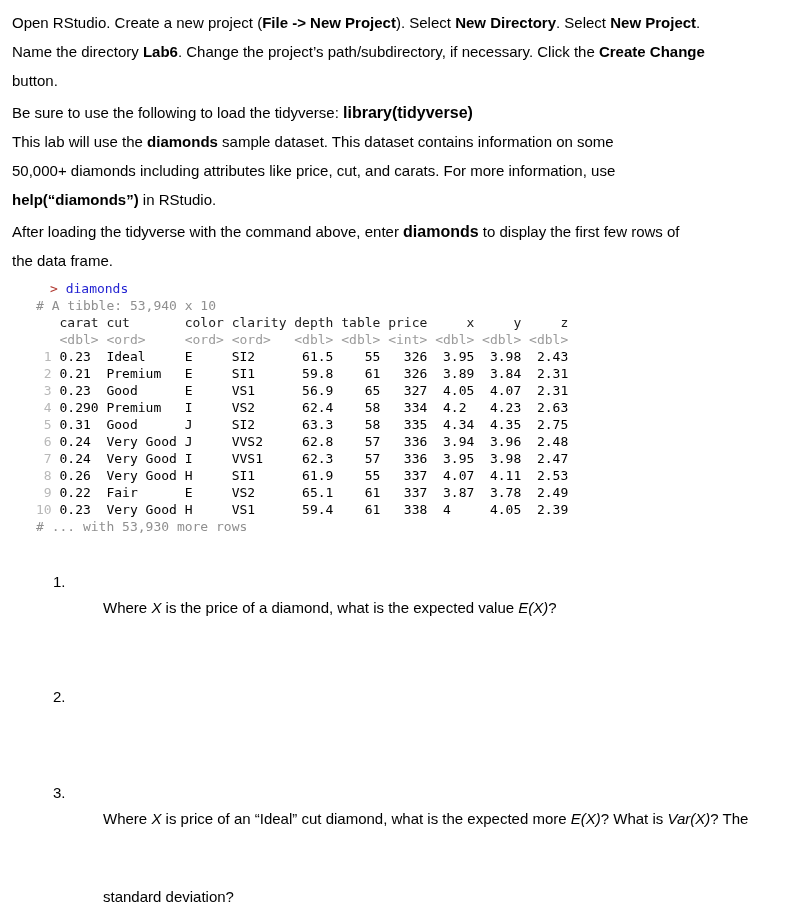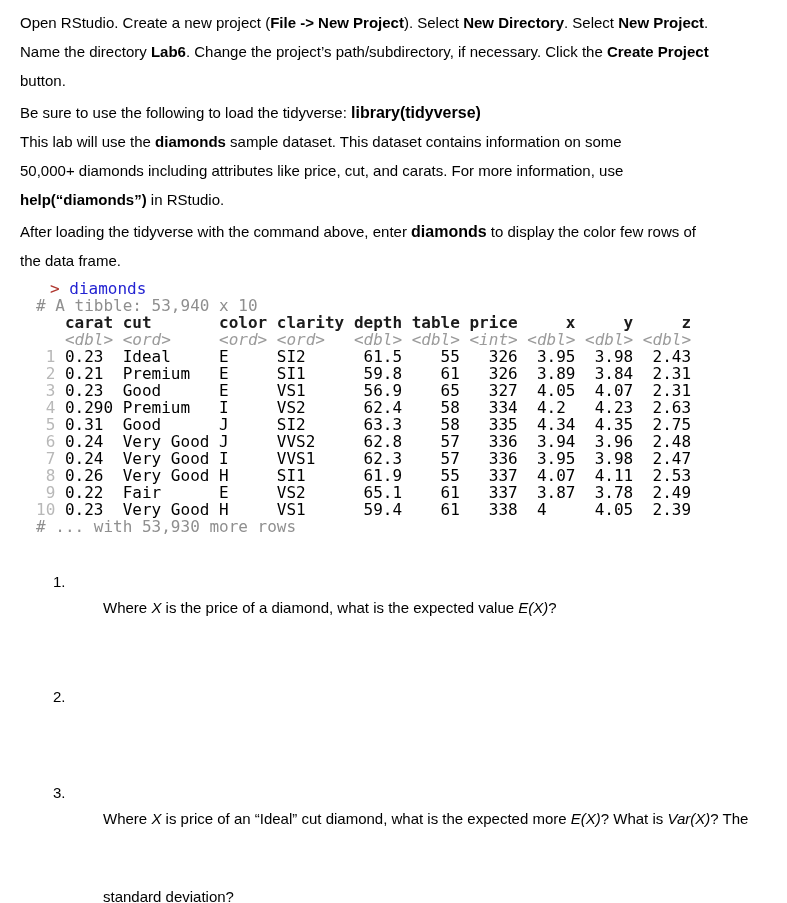--- a/index.html
+++ b/index.html
@@ -3,66 +3,66 @@
 <meta charset="utf-8">
 <style>
   html,body{margin:0;padding:0}
   body{
     width:787px;height:903px;box-sizing:border-box;
     padding:8px 12px 0 12px;background:#ffffff;color:#000;
     font-family:"Liberation Sans",sans-serif;font-size:15px;
     overflow:hidden;
   }
   section{display:block}
-  .t-line{line-height:29px;white-space:pre;margin-left:8px;}
+  .t-line{line-height:29px;white-space:pre;}
   .group{margin-top:3px}
   
   .s-b{font-weight:700}
   .s-i{font-style:italic}
   .s-mb{font-family:Liberation Sans, sans-serif;font-weight:700;font-size:16px}
   
   .console{
     margin:5px 0 0 24px;
-    font-family:"DejaVu Sans Mono",monospace;font-size:16px;line-height:17px;
+    font-family:"DejaVu Sans Mono",monospace;font-size:13px;line-height:17px;
     white-space:pre;
   }
   .console .cline:first-child{padding-left:14px}
   .c-prompt{color:var(--c-prompt)}
   .c-command{color:var(--c-command)}
   .c-dim{color:var(--c-dim)}
-  .c-types{color:var(--c-types);font-style:italic}
+  .c-types{color:var(--c-types);}
   .c-rownum{color:var(--c-rownum)}
-  .c-header{color:var(--c-header);font-weight:700}
+  .c-header{color:var(--c-header);font-weight:400}
   .c-value{color:var(--c-value)}
   
   .questions{margin-top:34px}
   .qline{position:relative;padding-left:66px;line-height:26px;white-space:pre}
   .qnum{position:absolute;left:41px;top:0}
   .q-gap-lg{margin-bottom:37px}
   .q-gap-md{margin-bottom:18px}
   .q-gap-sm{margin-bottom:12px}
 </style>
 </head>
 <body>
 
 <section>
   <div class="t-line"><span>Open RStudio. Create a new project (</span><span class="s-b">File -&gt; New Project</span><span>). Select </span><span class="s-b">New Directory</span><span>. Select </span><span class="s-b">New Project</span><span>.</span></div>
-  <div class="t-line"><span>Name the directory </span><span class="s-b">Lab6</span><span>. Change the project’s path/subdirectory, if necessary. Click the </span><span class="s-b">Create Project</span></div>
+  <div class="t-line"><span>Name the directory </span><span class="s-b">Lab6</span><span>. Change the project’s path/subdirectory, if necessary. Click the </span><span class="s-b">Create Change</span></div>
   <div class="t-line"><span>button.</span></div>
 </section>
 
 <section class="group">
   <div class="t-line"><span>Be sure to use the following to load the tidyverse: </span><span class="s-mb">library(tidyverse)</span></div>
   <div class="t-line"><span>This lab will use the </span><span class="s-b">diamonds</span><span> sample dataset. This dataset contains information on some</span></div>
   <div class="t-line"><span>50,000+ diamonds including attributes like price, cut, and carats. For more information, use</span></div>
   <div class="t-line"><span class="s-b">help(“diamonds”)</span><span> in RStudio.</span></div>
 </section>
 
 <section class="group">
-  <div class="t-line"><span>After loading the tidyverse with the command above, enter </span><span class="s-mb">diamonds</span><span> to display the color few rows of</span></div>
+  <div class="t-line"><span>After loading the tidyverse with the command above, enter </span><span class="s-mb">diamonds</span><span> to display the first few rows of</span></div>
   <div class="t-line"><span>the data frame.</span></div>
 </section>
 
 <pre class="console" style="--c-prompt: #b03830; --c-command: #2323d2; --c-dim: #8f8f8f; --c-types: #9b9b9b; --c-rownum: #b8b8b8; --c-header: #1c1c1c; --c-value: #000000;"><div class="cline"><span class="c-prompt">&gt; </span><span class="c-command">diamonds</span></div><div class="cline"><span class="c-dim"># A tibble: 53,940 x 10</span></div><div class="cline"><span class="c-header">   carat cut       color clarity depth table price     x     y     z</span></div><div class="cline"><span class="c-types">   &lt;dbl&gt; &lt;ord&gt;     &lt;ord&gt; &lt;ord&gt;   &lt;dbl&gt; &lt;dbl&gt; &lt;int&gt; &lt;dbl&gt; &lt;dbl&gt; &lt;dbl&gt;</span></div><div class="cline"><span class="c-rownum"> 1</span><span class="c-value"> 0.23  Ideal     E     SI2      61.5    55   326  3.95  3.98  2.43</span></div><div class="cline"><span class="c-rownum"> 2</span><span class="c-value"> 0.21  Premium   E     SI1      59.8    61   326  3.89  3.84  2.31</span></div><div class="cline"><span class="c-rownum"> 3</span><span class="c-value"> 0.23  Good      E     VS1      56.9    65   327  4.05  4.07  2.31</span></div><div class="cline"><span class="c-rownum"> 4</span><span class="c-value"> 0.290 Premium   I     VS2      62.4    58   334  4.2   4.23  2.63</span></div><div class="cline"><span class="c-rownum"> 5</span><span class="c-value"> 0.31  Good      J     SI2      63.3    58   335  4.34  4.35  2.75</span></div><div class="cline"><span class="c-rownum"> 6</span><span class="c-value"> 0.24  Very Good J     VVS2     62.8    57   336  3.94  3.96  2.48</span></div><div class="cline"><span class="c-rownum"> 7</span><span class="c-value"> 0.24  Very Good I     VVS1     62.3    57   336  3.95  3.98  2.47</span></div><div class="cline"><span class="c-rownum"> 8</span><span class="c-value"> 0.26  Very Good H     SI1      61.9    55   337  4.07  4.11  2.53</span></div><div class="cline"><span class="c-rownum"> 9</span><span class="c-value"> 0.22  Fair      E     VS2      65.1    61   337  3.87  3.78  2.49</span></div><div class="cline"><span class="c-rownum">10</span><span class="c-value"> 0.23  Very Good H     VS1      59.4    61   338  4     4.05  2.39</span></div><div class="cline"><span class="c-dim"># ... with 53,930 more rows</span></div></pre>
 
 <div class="questions">
 
   <div class="question q-gap-lg">
     <div class="qline">
       <span class="qnum">1.</span><span class="qtext"><span>Where </span><span class="s-i">X</span><span> is the price of a diamond, what is the expected value </span><span class="s-i">E(X)</span><span>?</span></span>

